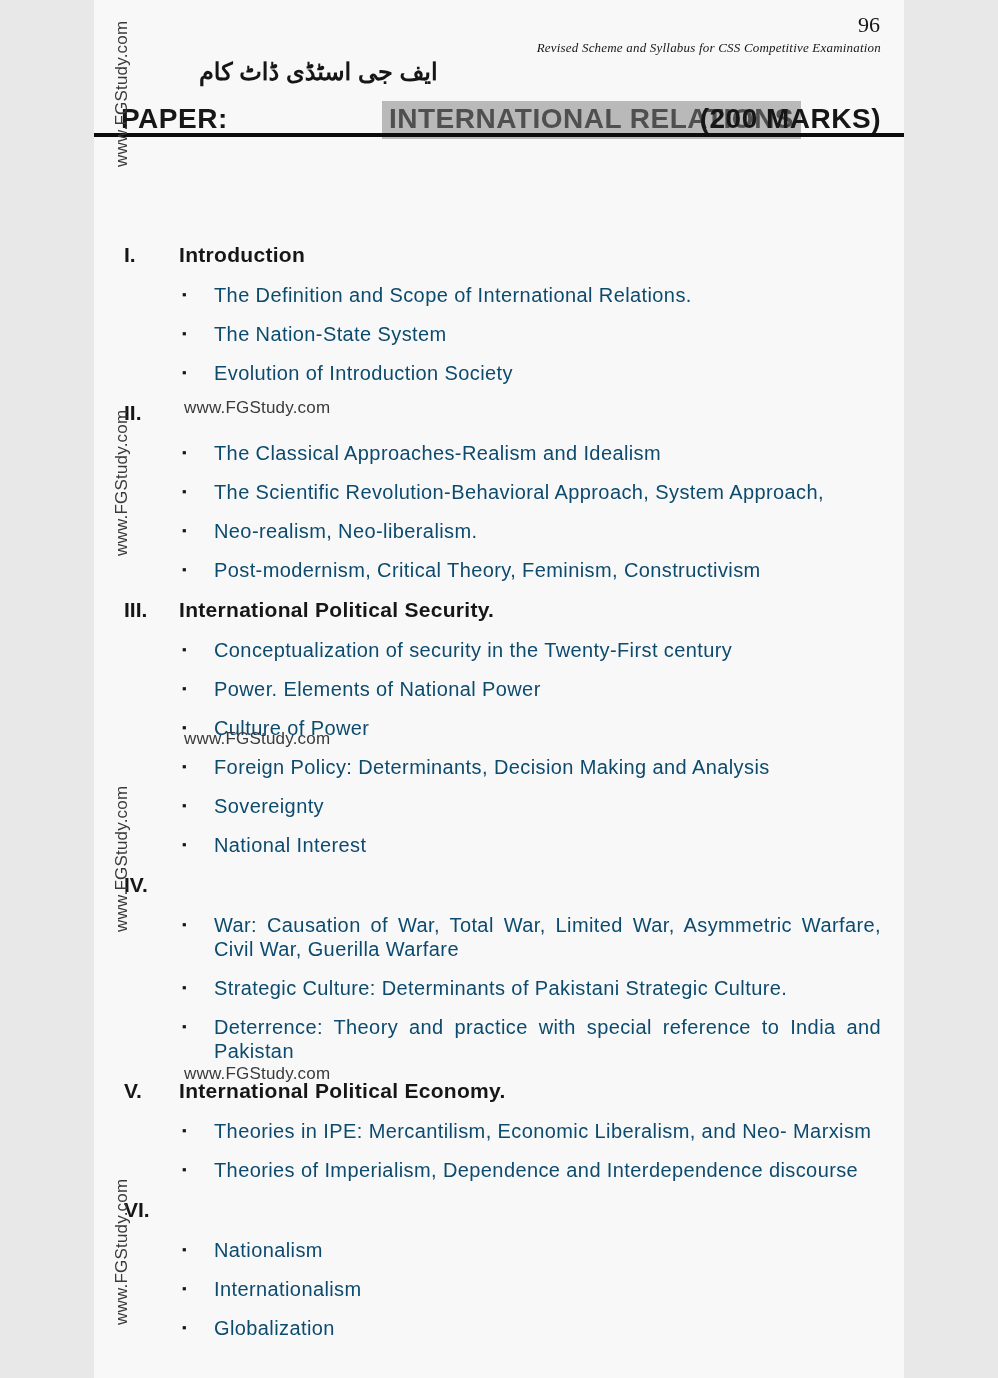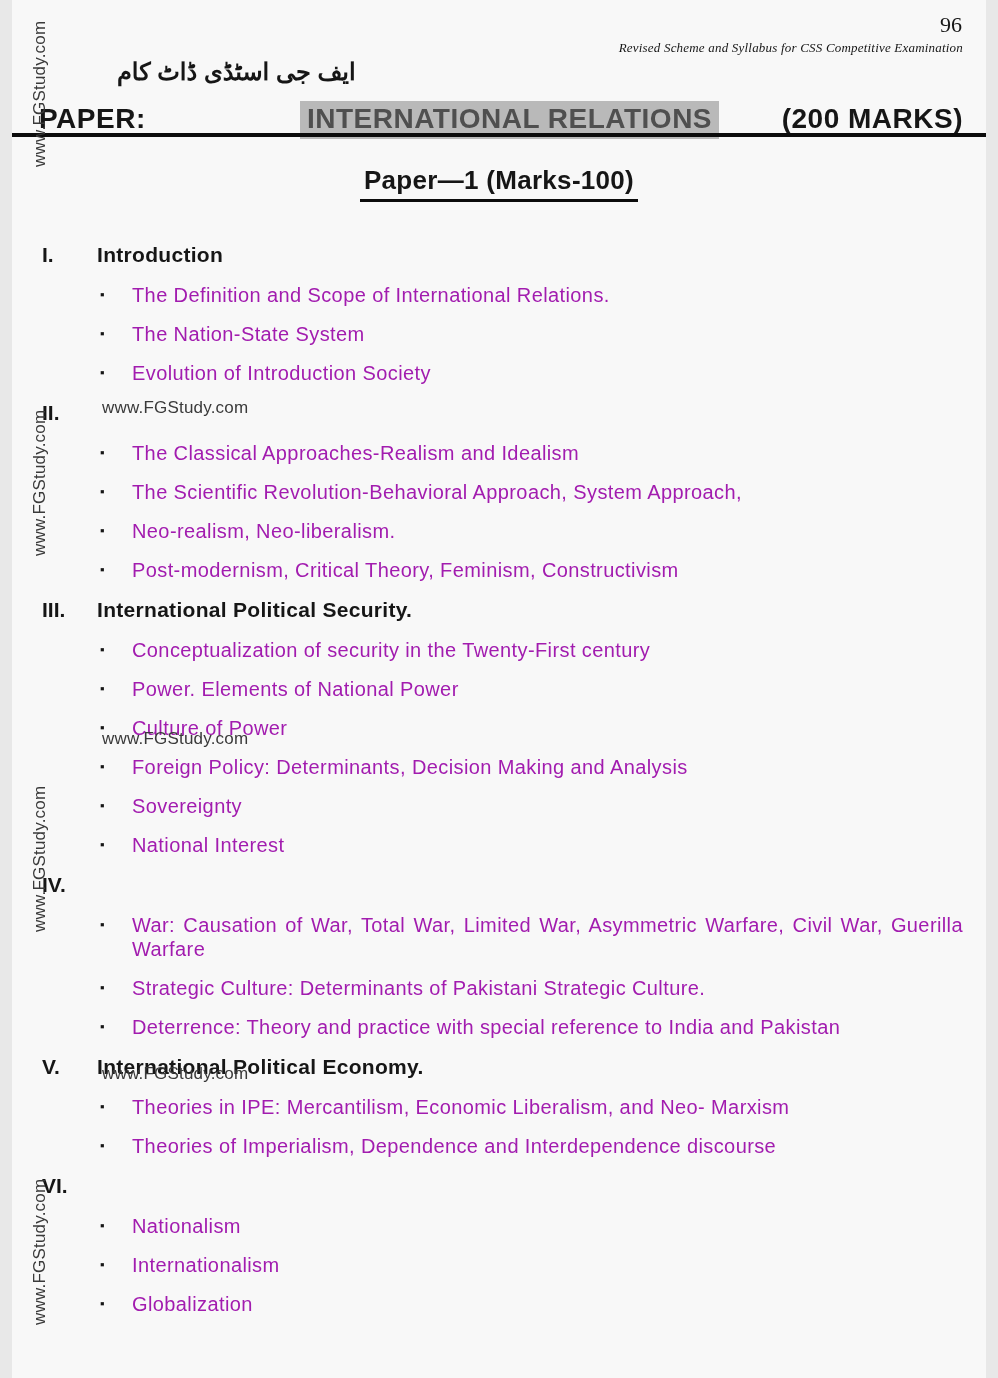--- a/index.html
+++ b/index.html
@@ -1,19 +1,19 @@
 <!DOCTYPE html>
 <html><head>
 <meta charset="utf-8">
 <style>
   * { margin:0; padding:0; box-sizing:border-box; }
   html,body { background:#e8e8e8; }
   .page {
     position:relative;
-    width:974px; height:1378px;
+    width:810px; height:1378px;
     margin:0 auto;
     background:var(--page-bg, #f8f8f8);
     font-family:"Liberation Sans", sans-serif;
     color:var(--text, #161616);
     overflow:hidden;
   }
   
   .page-number {
     position:absolute; top:12px; right:24px;
     font-family:"Liberation Serif", serif;
@@ -70,21 +70,21 @@
   }
   .sec-title { font-size:21px; font-weight:bold; line-height:24px; letter-spacing:.3px; }
   .item { display:flex; margin-bottom:15px; }
   .marker {
     flex:0 0 32px; width:32px; margin-left:58px;
     font-size:13px; line-height:24px;
   }
   .item-text {
     flex:1 1 auto;
     font-size:20px; line-height:24px; letter-spacing:.4px;
-    color:#a21caf;
+    color:#0c4a6e;
     text-align:justify;
   }
   
   .vwm {
     position:absolute; left:-42px; width:140px; height:20px;
     transform:rotate(-90deg);
     font-size:17px; color:#3a3a3a; letter-spacing:.2px;
     text-align:center; white-space:nowrap;
   }
   .vwm1 { top:87px; } .vwm2 { top:476px; } .vwm3 { top:852px; } .vwm4 { top:1245px; }
@@ -107,23 +107,20 @@
   <div class="urdu-text">ایف جی اسٹڈی ڈاٹ کام</div>
 
   <div class="banner">
     <span class="banner-label">PAPER:</span>
     <span class="banner-subject">INTERNATIONAL RELATIONS</span>
     <span class="banner-marks">(200 MARKS)</span>
   </div>
 
   <div class="header-rule"></div>
 
-  <div class="paper-subtitle-wrap">
-    <span class="paper-subtitle">Paper—1 (Marks-100)</span>
-  </div>
 
   <div class="sections">
       <section class="section">
         <div class="sec-head">
           <span class="numeral">I.</span>
           <span class="sec-title">Introduction</span>
         </div>
         <div class="item">
           <span class="marker">▪</span>
           <span class="item-text">The Definition and Scope of International Relations.</span>

